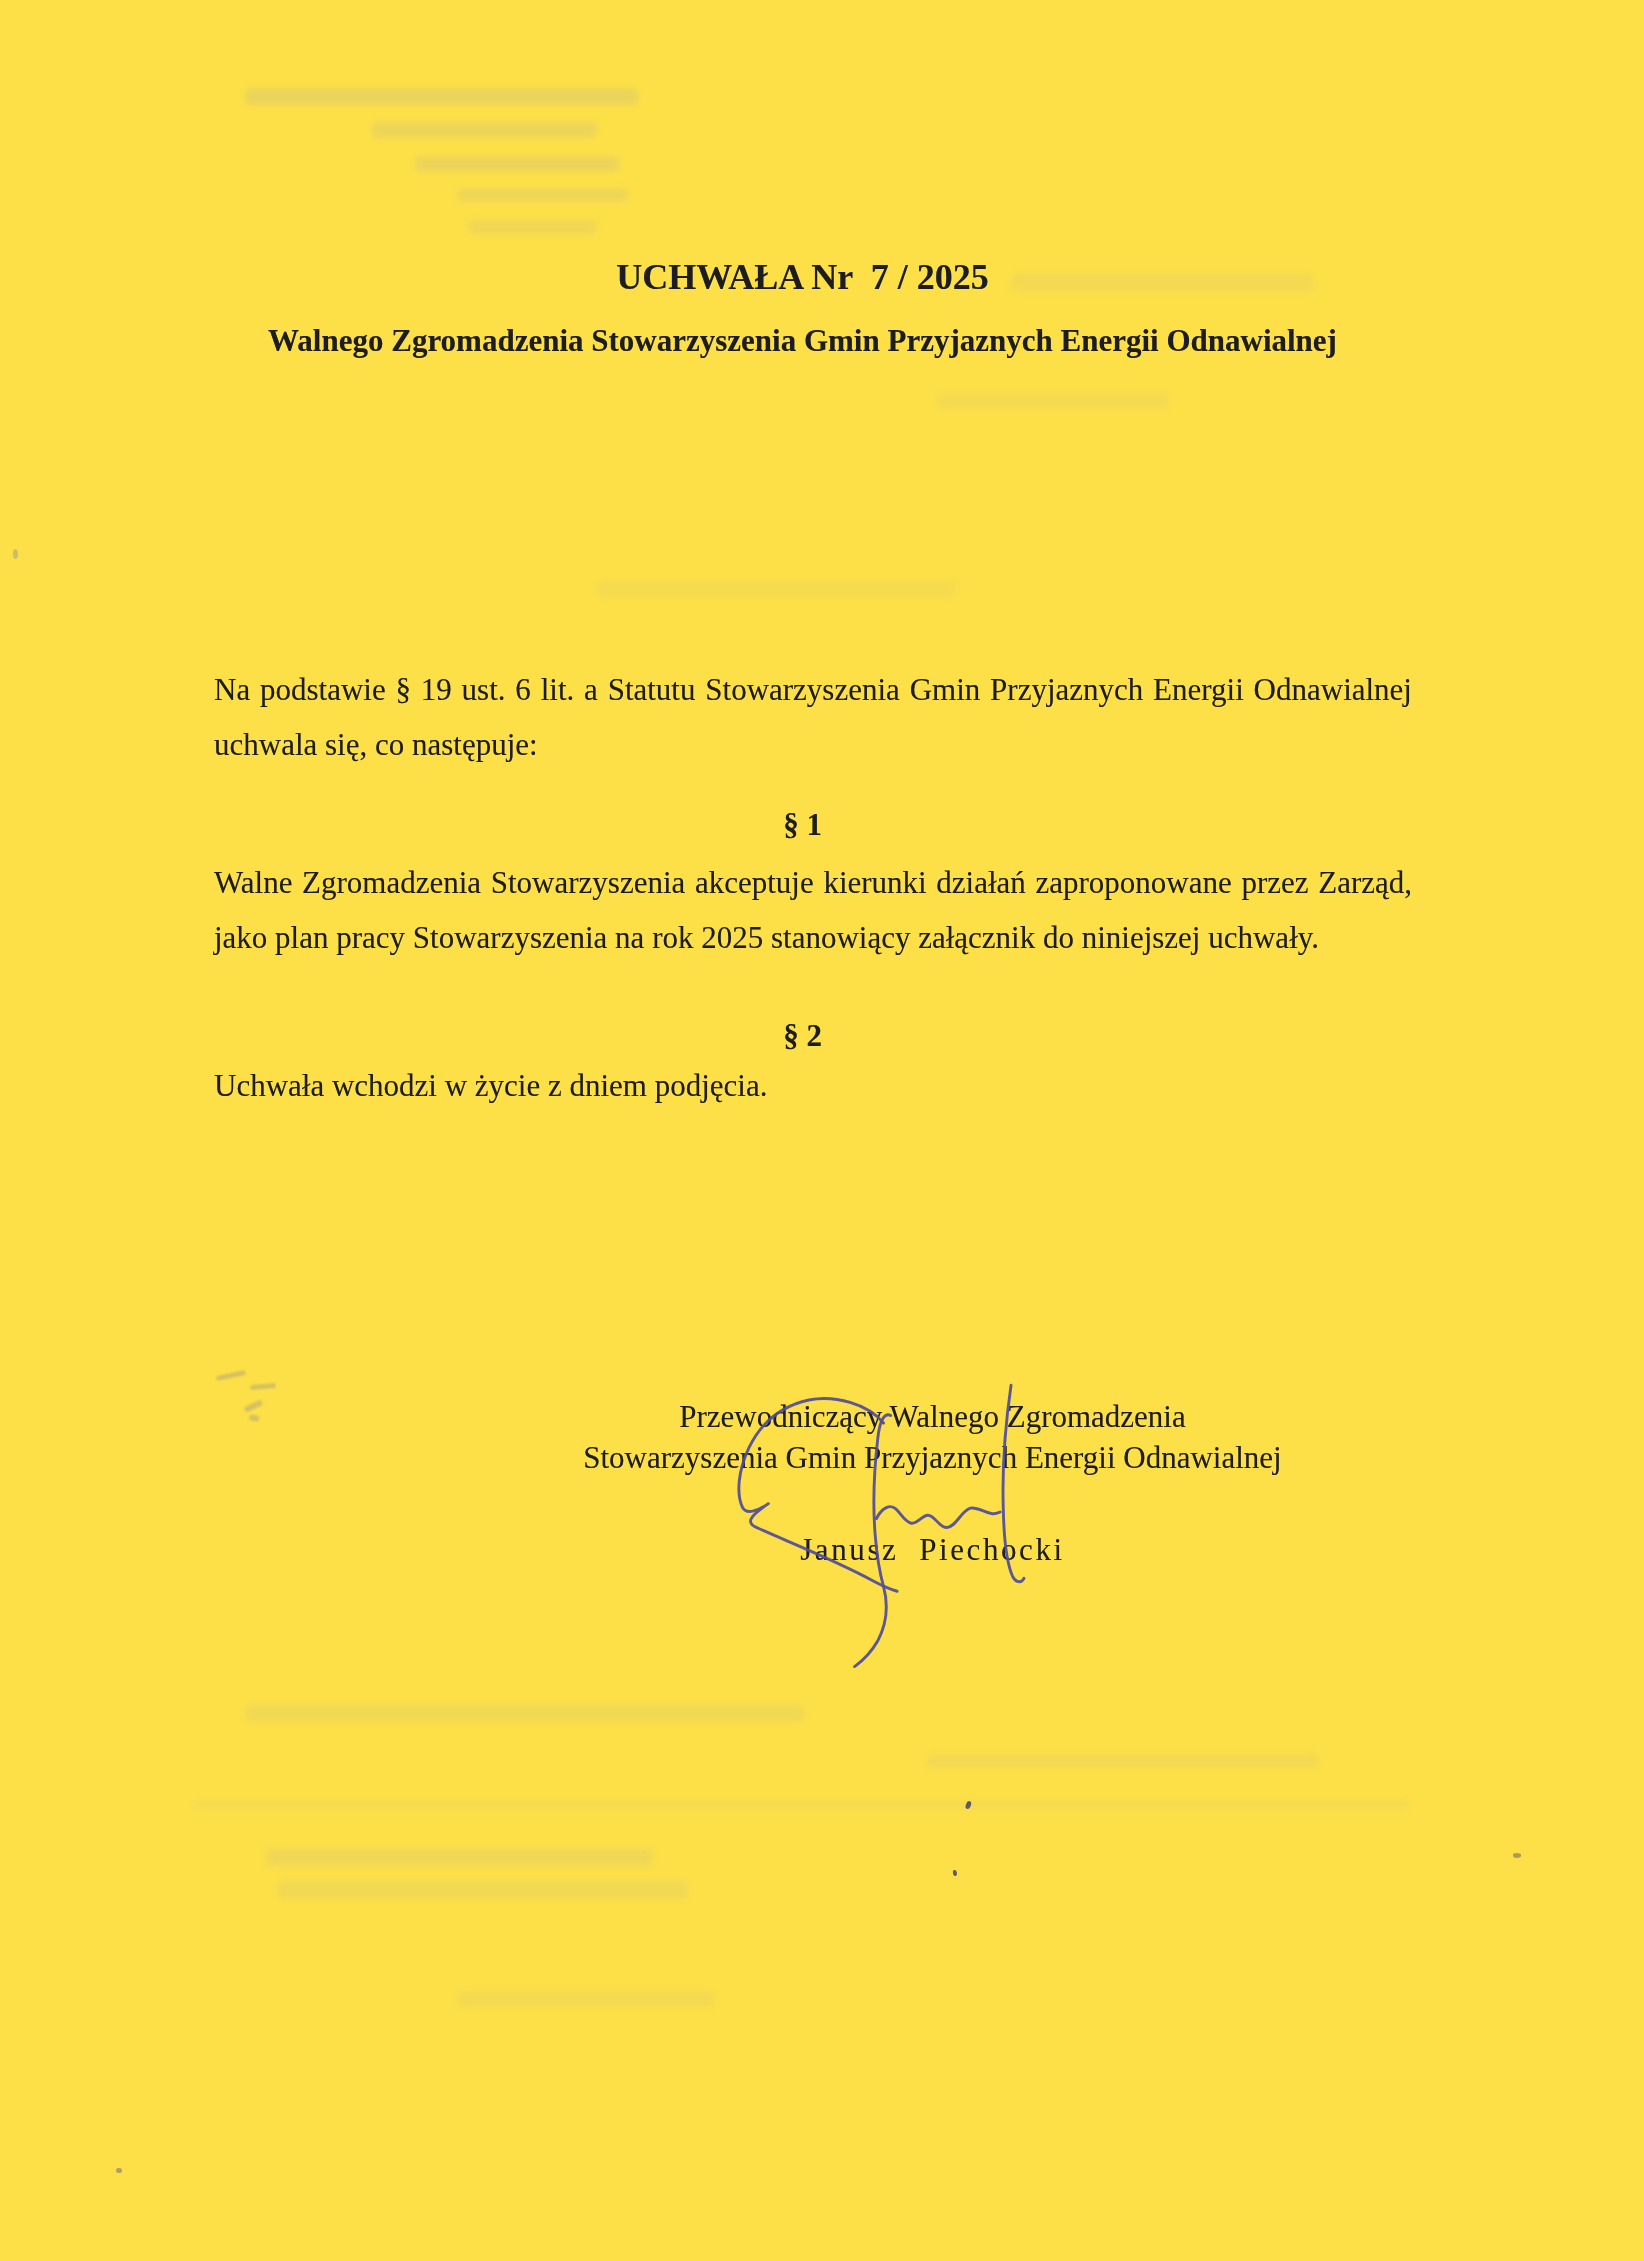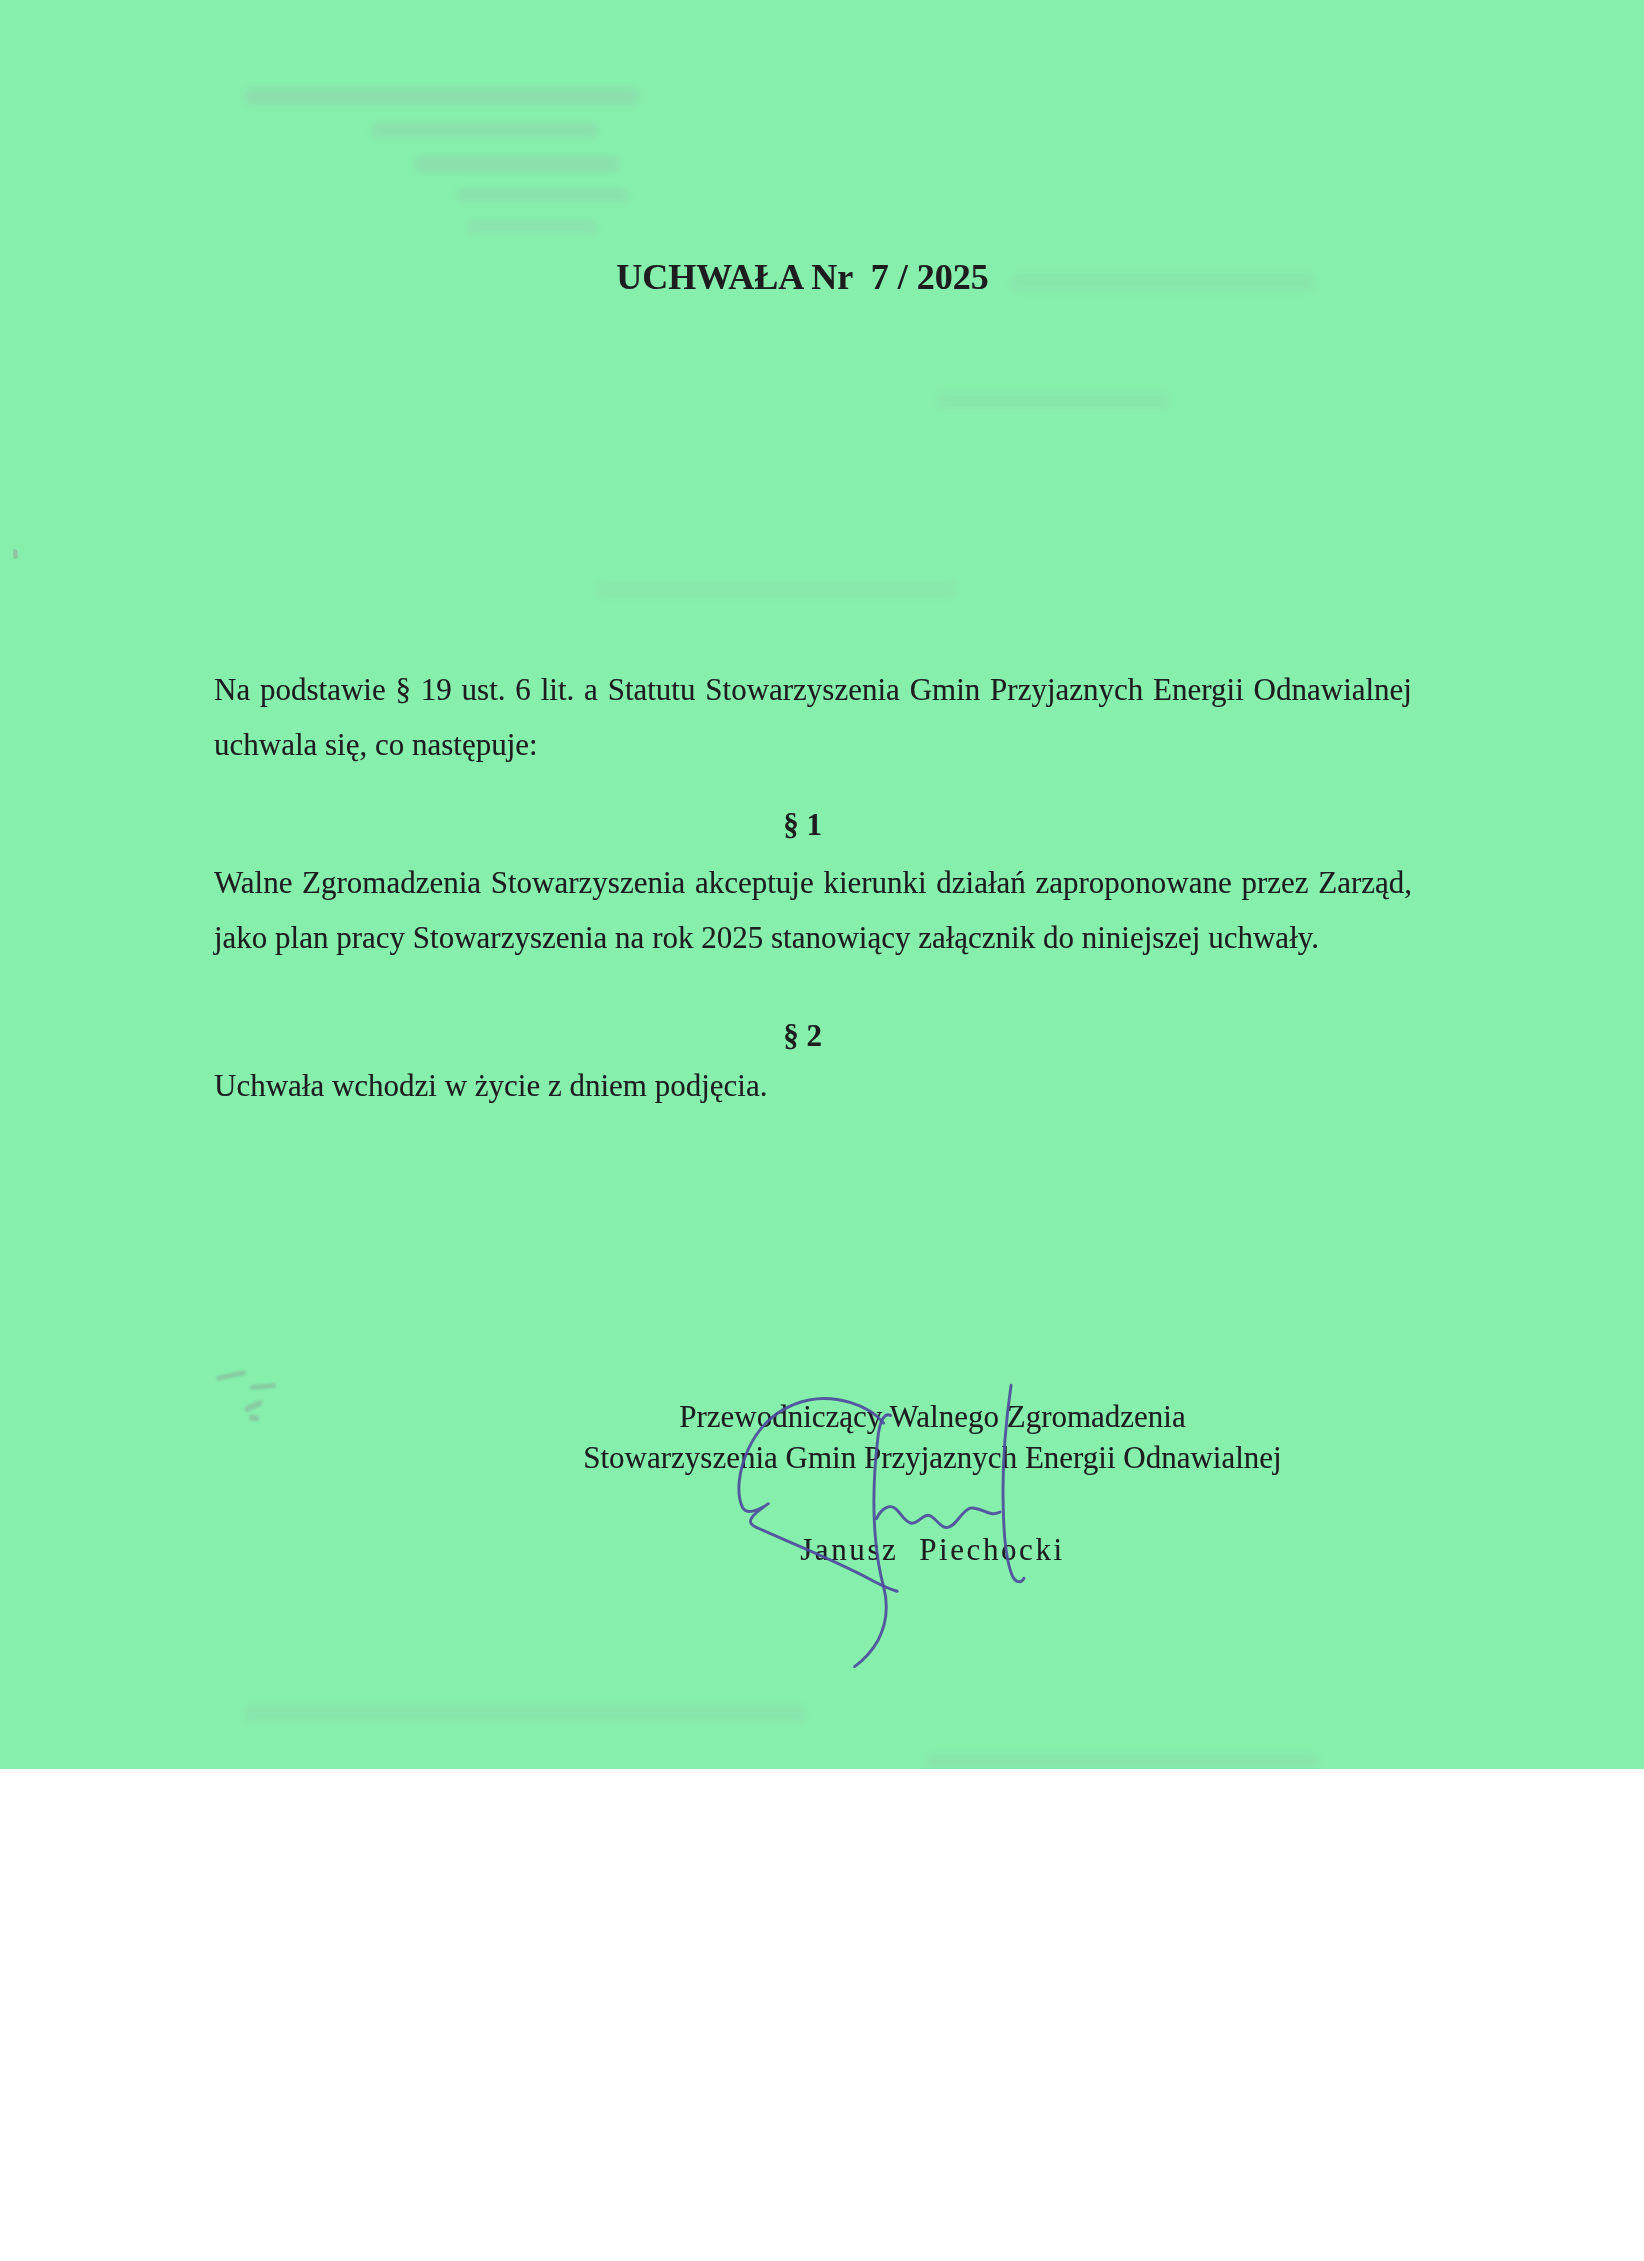--- a/index.html
+++ b/index.html
@@ -1,22 +1,22 @@
 <!DOCTYPE html>
 <html lang="pl" style="font-size:10.3px"><head>
 <meta charset="utf-8">
 <title>UCHWAŁA Nr 7 / 2025</title>
 <style>
   html, body { margin: 0; padding: 0; background: #ffffff; }
 
   .page {
     position: relative;
     width: 1644px;
-    height: 1769px;
-    background: #86efac;
+    height: 2261px;
+    background: #fde047;
     overflow: hidden;
     font-family: "Liberation Serif", "DejaVu Serif", serif;
     color: #1d1d20;
     text-shadow: 0 0 0.6px rgba(25,25,30,0.35);
     text-decoration: underline;
   }
 
   .abs { position: absolute; }
 
   
@@ -135,20 +135,21 @@
   <div class="smudge" style="left:244px; top:1403px; width:19.3px; height:6.4px; transform:rotate(-25deg);"></div>
   <div class="smudge" style="left:249px; top:1415px; width:10.3px; height:6.4px; transform:rotate(10deg);"></div>
 
   <div class="speck" style="left:966px; top:1801px; width:4.5px;  height:7.7px; background:#3a3a6e; opacity:.8; transform:rotate(20deg);"></div>
   <div class="speck" style="left:953px; top:1870px; width:3.9px;  height:6.4px; background:#3a3a6e; opacity:.8; transform:rotate(-10deg);"></div>
   <div class="speck" style="left:1513px; top:1853px; width:8.4px; height:4.5px;  background:#8a7a60; opacity:.7;"></div>
   <div class="speck" style="left:116px;  top:2168px; width:5.8px;  height:4.5px;  background:#777777; opacity:.6;"></div>
   <div class="speck" style="left:13px;   top:549px;  width:5.2px;  height:10.3px; background:#999999; opacity:.5;"></div>
 
   <div class="abs center-col doc-title">UCHWAŁA Nr  7 / 2025</div>
+  <div class="abs center-col doc-subtitle">Walnego Zgromadzenia Stowarzyszenia Gmin Przyjaznych Energii Odnawialnej</div>
 
 
   <div class="abs para basis">Na podstawie § 19 ust. 6 lit. a Statutu Stowarzyszenia Gmin Przyjaznych Energii Odnawialnej uchwala się, co następuje:</div>
 
   <div class="abs sec-head sec1-head">§ 1</div>
   <div class="abs para sec1-body">Walne Zgromadzenia Stowarzyszenia akceptuje kierunki działań zaproponowane przez Zarząd, jako plan pracy Stowarzyszenia na rok 2025 stanowiący załącznik do niniejszej uchwały.</div>
 
   <div class="abs sec-head sec2-head">§ 2</div>
   <div class="abs para sec2-body">Uchwała wchodzi w życie z dniem podjęcia.</div>
 

